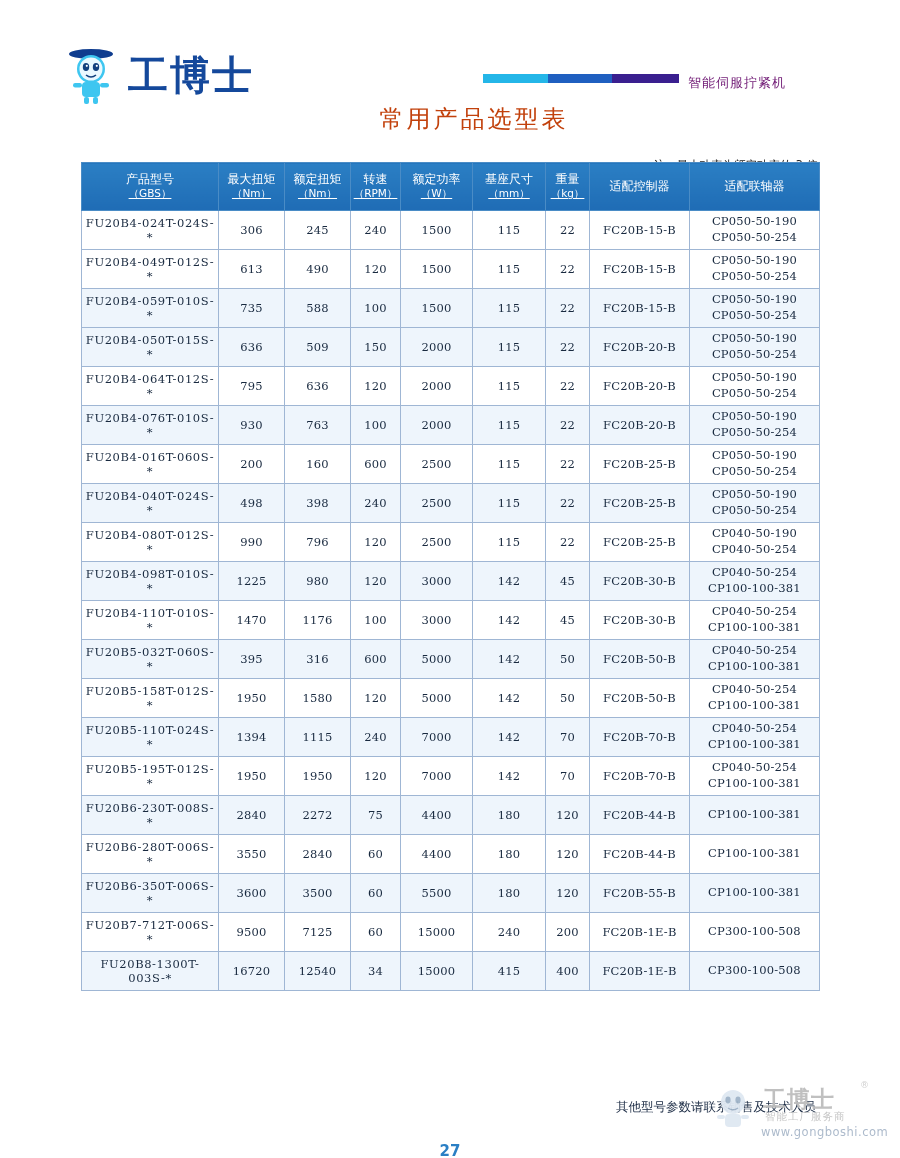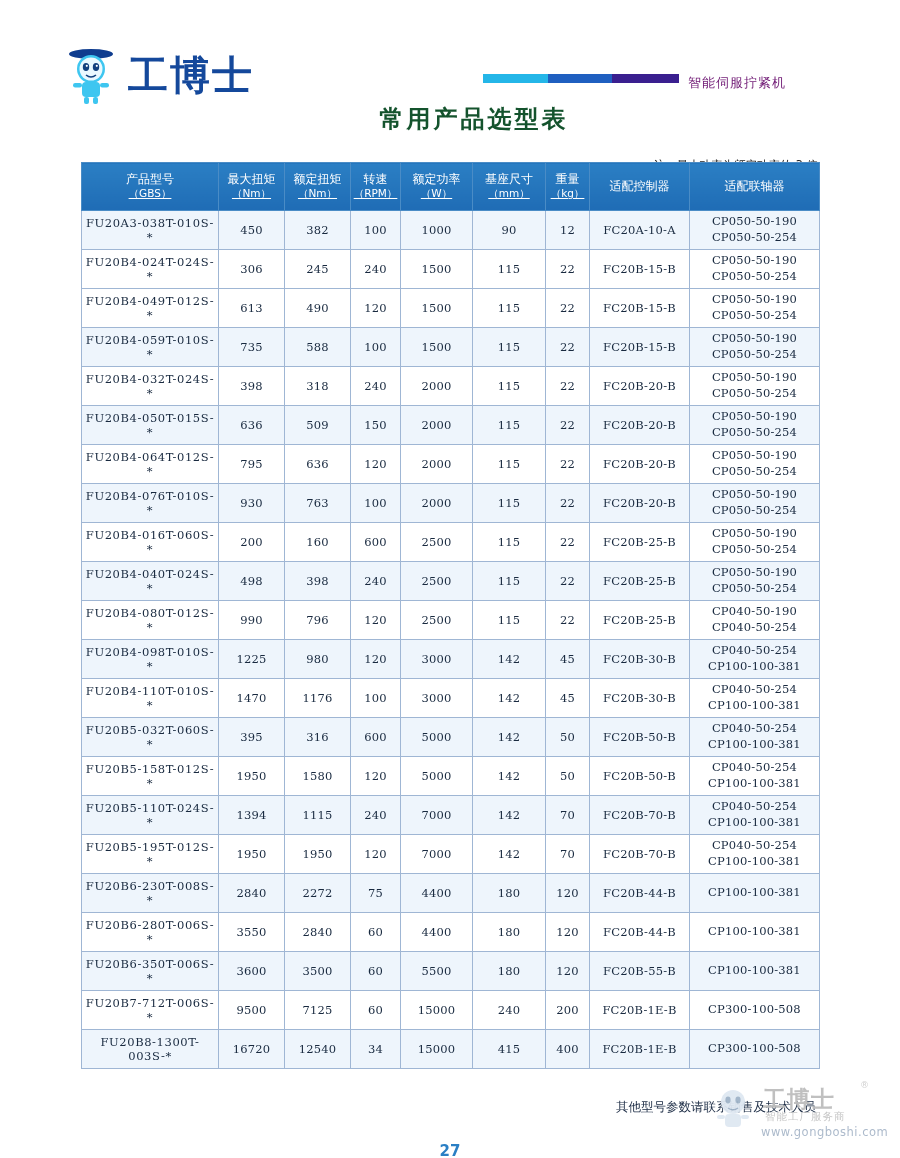--- a/index.html
+++ b/index.html
@@ -54,22 +54,22 @@
     letter-spacing: 1px;
   }
   .doc-title {
     position: absolute;
     left: 0; top: 103px;
     width: 900px;
     text-align: center;
     padding-left: 48px;
     font-family: "DejaVu Sans", sans-serif;
     font-size: 24px;
-    font-weight: bold;
-    color: #14532d;
+    font-weight: normal;
+    color: #c2410c;
     letter-spacing: 3px;
   }
   .note {
     position: absolute;
     right: 82px; top: 143px;
     font-family: "DejaVu Sans", sans-serif;
     font-size: 11.5px;
     color: #222;
     margin-top: 15px;
   }
@@ -235,34 +235,20 @@
             <th><span>额定扭矩</span><span class="sub">（Nm）</span></th>
             <th><span>转速</span><span class="sub">（RPM）</span></th>
             <th><span>额定功率</span><span class="sub">（W）</span></th>
             <th><span>基座尺寸</span><span class="sub">（mm）</span></th>
             <th><span>重量</span><span class="sub">（kg）</span></th>
             <th><span>适配控制器</span></th>
             <th><span>适配联轴器</span></th>
           </tr>
       </thead>
       <tbody id="body">
-          <tr class="odd">
-            <td class="model">FU20A3-038T-010S-*</td>
-            <td>450</td>
-            <td>382</td>
-            <td>100</td>
-            <td>1000</td>
-            <td>90</td>
-            <td>12</td>
-            <td>FC20A-10-A</td>
-            <td class="coup">
-              <span class="l">CP050-50-190</span>
-              <span class="l">CP050-50-254</span>
-            </td>
-          </tr>
           <tr class="even">
             <td class="model">FU20B4-024T-024S-*</td>
             <td>306</td>
             <td>245</td>
             <td>240</td>
             <td>1500</td>
             <td>115</td>
             <td>22</td>
             <td>FC20B-15-B</td>
             <td class="coup">
@@ -286,34 +272,20 @@
           </tr>
           <tr class="odd">
             <td class="model">FU20B4-059T-010S-*</td>
             <td>735</td>
             <td>588</td>
             <td>100</td>
             <td>1500</td>
             <td>115</td>
             <td>22</td>
             <td>FC20B-15-B</td>
-            <td class="coup">
-              <span class="l">CP050-50-190</span>
-              <span class="l">CP050-50-254</span>
-            </td>
-          </tr>
-          <tr class="even">
-            <td class="model">FU20B4-032T-024S-*</td>
-            <td>398</td>
-            <td>318</td>
-            <td>240</td>
-            <td>2000</td>
-            <td>115</td>
-            <td>22</td>
-            <td>FC20B-20-B</td>
             <td class="coup">
               <span class="l">CP050-50-190</span>
               <span class="l">CP050-50-254</span>
             </td>
           </tr>
           <tr class="odd">
             <td class="model">FU20B4-050T-015S-*</td>
             <td>636</td>
             <td>509</td>
             <td>150</td>

